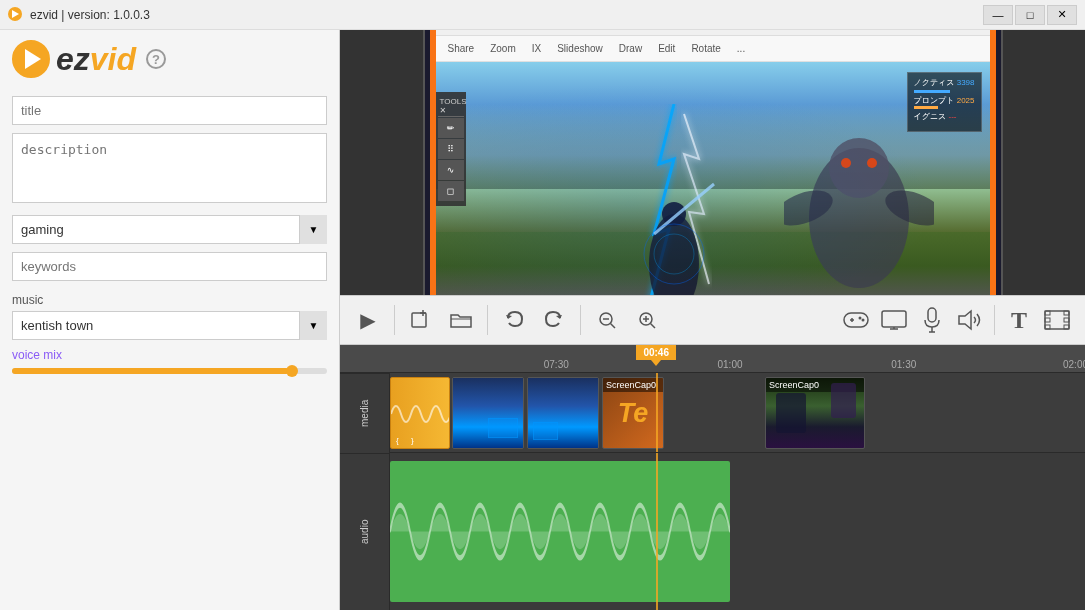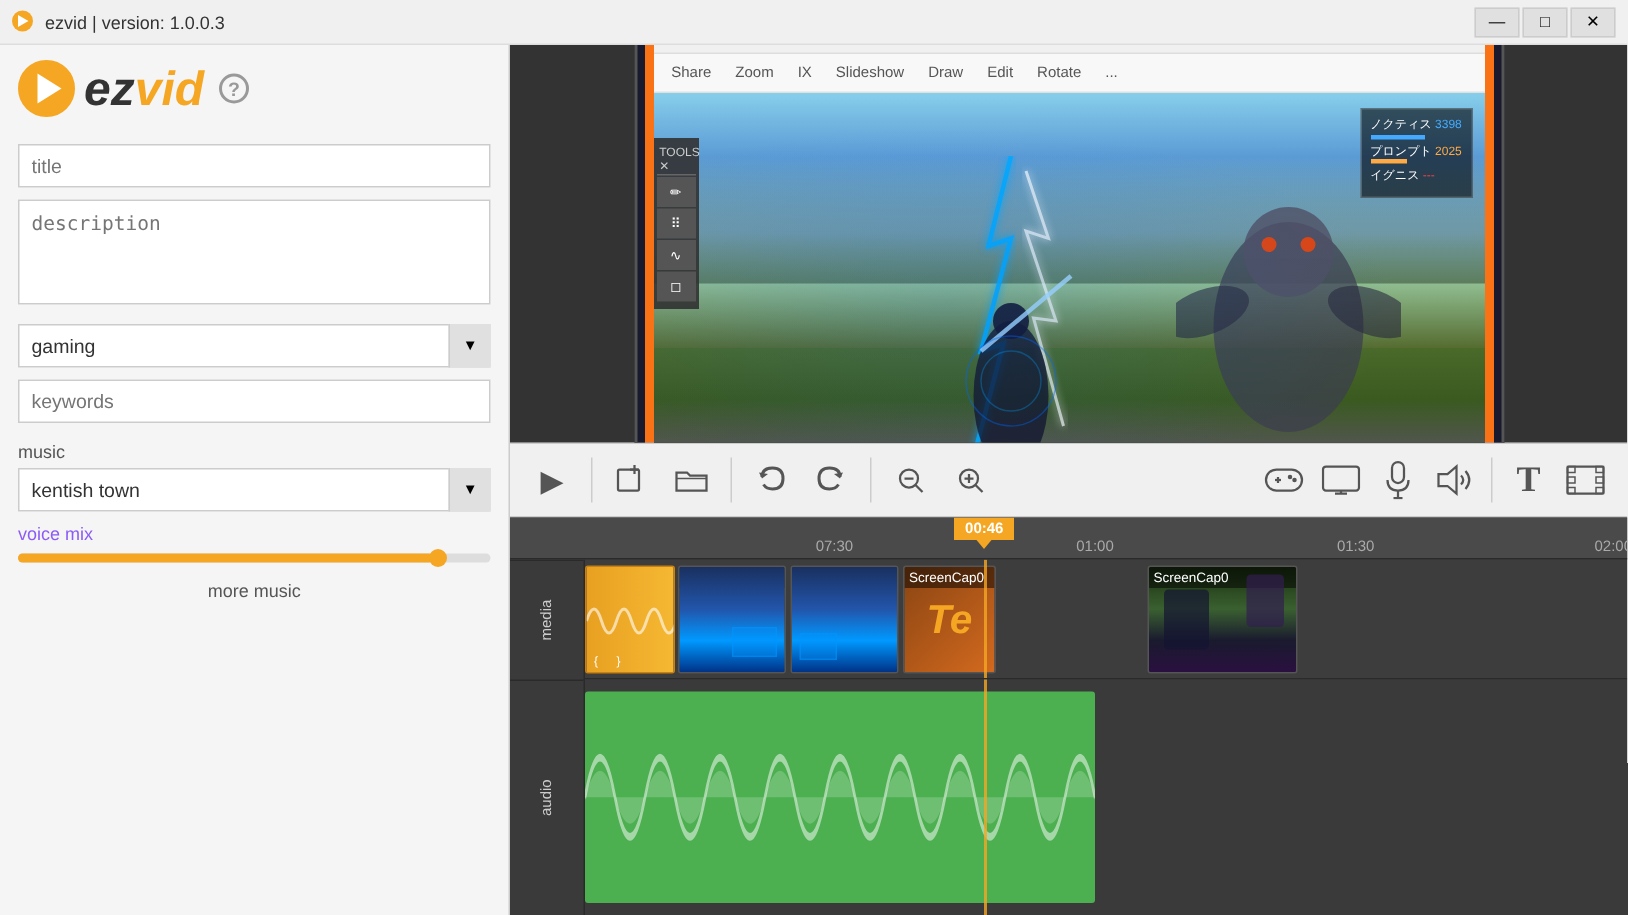--- a/index.html
+++ b/index.html
@@ -541,21 +541,20 @@
       
       <div class="voice-mix-label">voice mix</div>
 
       
       <div class="slider-track">
         <div class="slider-fill"></div>
         <div class="slider-thumb"></div>
       </div>
 
       
-      <div class="more-music-btn">more music</div>
     </div>
   </div>
 
   <div class="right-section">
 
     <div class="video-preview">
 
       <div class="preview-window">
 
         <div class="photos-window">

